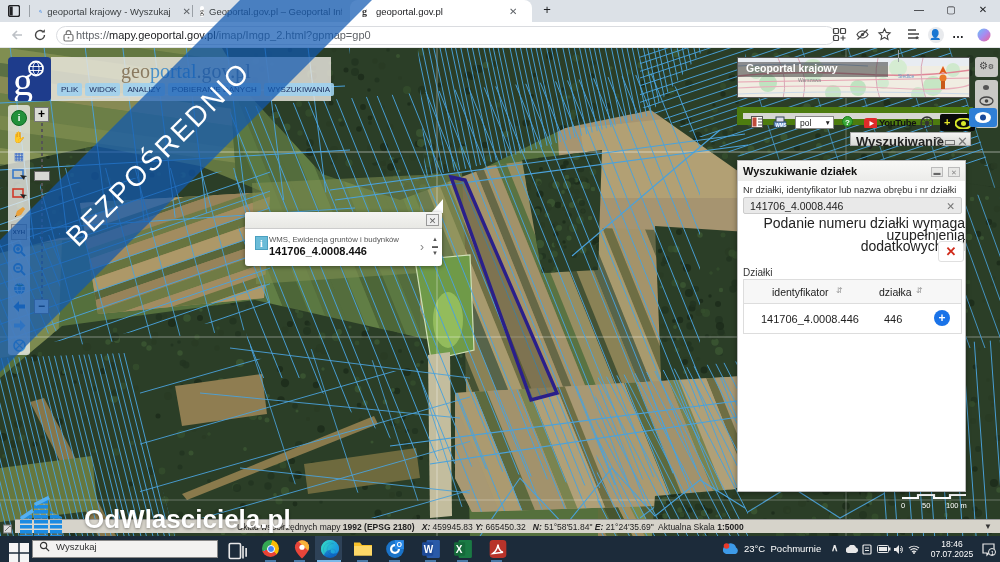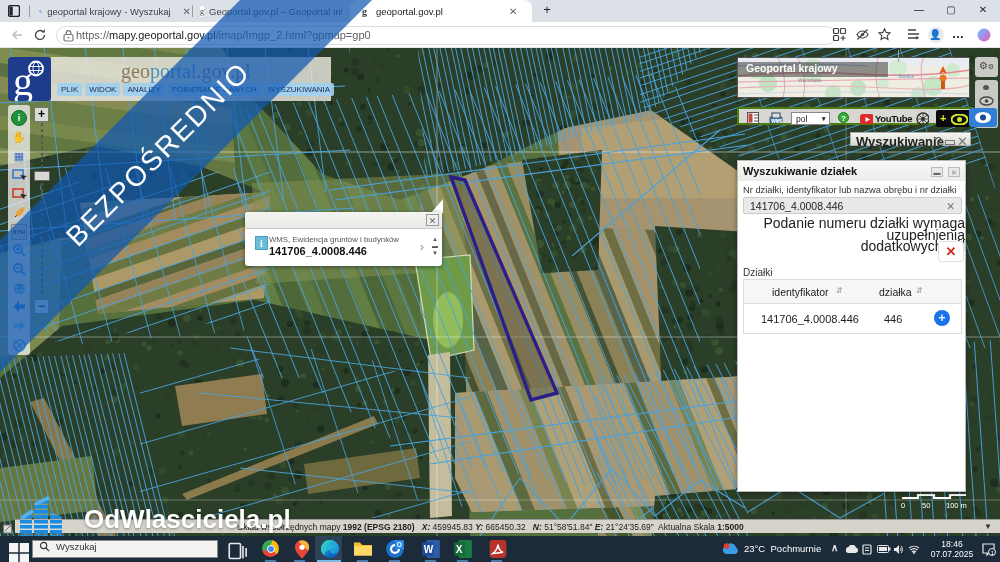--- a/index.html
+++ b/index.html
@@ -30,21 +30,21 @@
 .lic{position:absolute;left:3px;width:16px;height:16px;font-size:11px;text-align:center;line-height:16px;}
 
 #zslider{left:34px;top:107px;width:16px;height:212px;z-index:10;}
 
 #popup{left:245px;top:212px;width:197px;height:54px;background:#fff;border-radius:3px;box-shadow:0 1px 4px rgba(0,0,0,0.45);z-index:50;}
 #popuphead{position:absolute;left:0;top:0;width:100%;height:17px;background:linear-gradient(#f4f4f2,#e8e8e4);border-bottom:1px solid #ccc;border-radius:3px 3px 0 0;}
 
 #minimap{left:737px;top:57px;width:233px;height:41px;background:#eef3ea;border:1px solid #555;z-index:10;overflow:hidden;}
 #mmtitle{position:absolute;left:0;top:4px;width:150px;height:15px;background:rgba(60,60,60,0.55);color:#fff;font-size:10.5px;font-weight:bold;padding-left:8px;}
 
-#rtb{left:737px;top:107px;width:236px;height:18px;background:#d7d7d3;border:2px solid #4d7c0f;z-index:10;}
+#rtb{left:737px;top:107px;width:236px;height:18px;background:#d7d7d3;border:6px solid #4d7c0f;z-index:10;}
 
 #wtab{left:850px;top:132px;width:121px;height:14px;background:linear-gradient(#f5f5f3,#d8d8d4);border:1px solid #aaa;z-index:10;font-size:13px;font-weight:bold;color:#222;}
 
 #panel{left:737px;top:160px;width:229px;height:332px;background:#fff;border:1px solid #bbb;box-shadow:0 1px 5px rgba(0,0,0,0.4);z-index:20;font-size:10.5px;color:#222;}
 
 #redge1{left:975px;top:57px;width:23px;height:20px;background:#c9c9c5;border-radius:3px;z-index:10;}
 #redge2{left:975px;top:80px;width:23px;height:48px;background:#c9c9c5;border-radius:3px;z-index:10;}
 #reyeblue{left:969px;top:108px;width:28px;height:19px;background:#2f7fd6;border-radius:3px;z-index:11;}
 
 #scalebar{left:898px;top:492px;width:75px;height:18px;z-index:10;}

